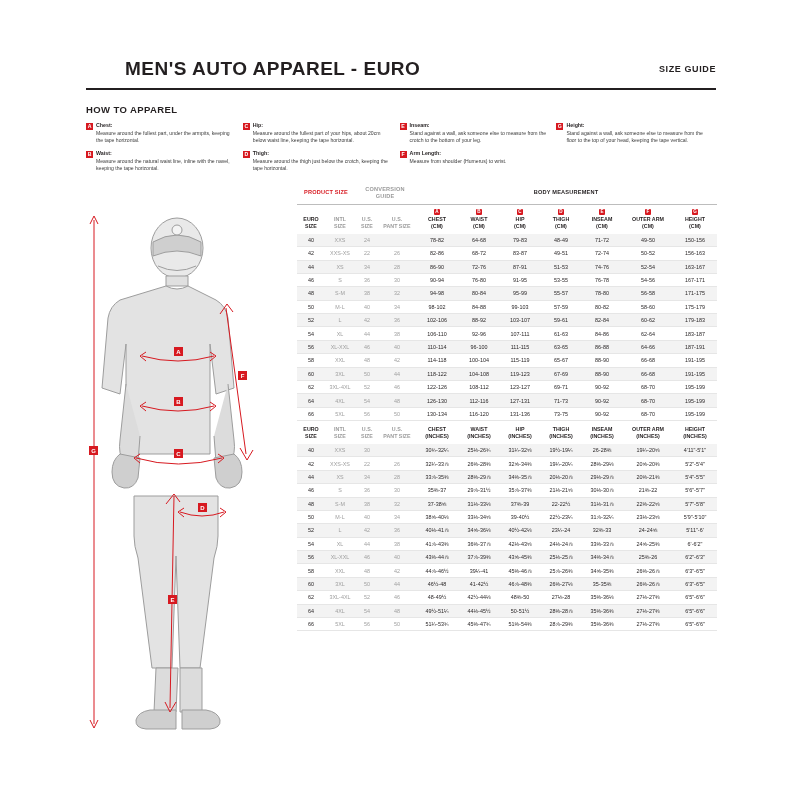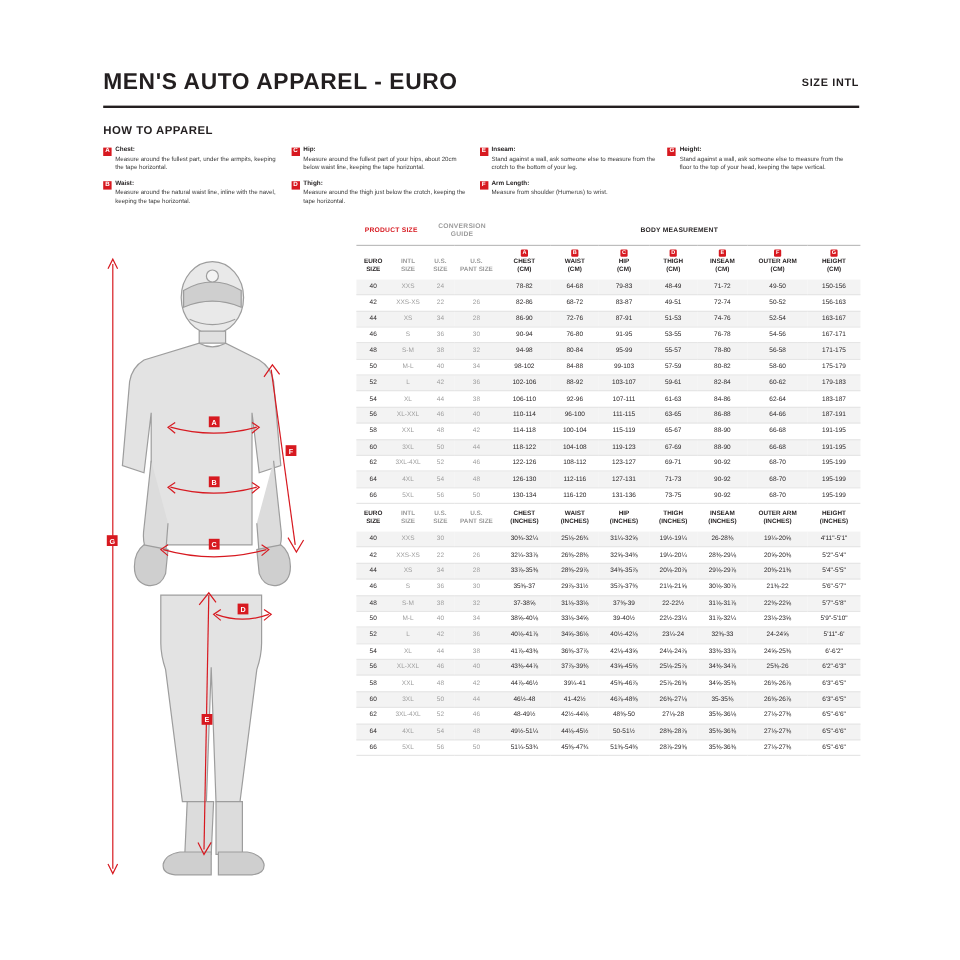--- a/index.html
+++ b/index.html
@@ -11,21 +11,21 @@
     overflow:hidden;
   }
   .page{position:relative;width:800px;height:800px;}
 
   
   .header{
     position:absolute;left:86px;top:58px;width:630px;
   }
   .title{
     font-size:19px;font-weight:bold;letter-spacing:.5px;
-    color:#231f20;display:inline-block;
+    color:#231f20;display:inline-block;margin-left:39px;
   }
   .sizeguide{
     position:absolute;right:0;top:6px;
     font-size:9px;font-weight:bold;letter-spacing:.6px;color:#231f20;
   }
   .headrule{
     position:absolute;left:86px;top:88px;width:630px;height:2px;background:#231f20;
   }
 
   
@@ -82,21 +82,21 @@
   .sep-top td{border-top:1px solid #bdbdbd;}
   .hdr-row2 td{padding-top:5px;}
 </style>
 </head>
 <body>
 
 <div class="page">
 
   <div class="header">
     <span class="title">MEN'S AUTO APPAREL - EURO</span>
-    <span class="sizeguide">SIZE INTL</span>
+    <span class="sizeguide">SIZE GUIDE</span>
   </div>
   <div class="headrule"></div>
 
   <div class="htm-title">HOW TO APPAREL</div>
 
   <div class="measure-grid">
     <div class="mcol">
       <div class="mitem">
         <div class="badge">A</div>
         <div class="mtext">

